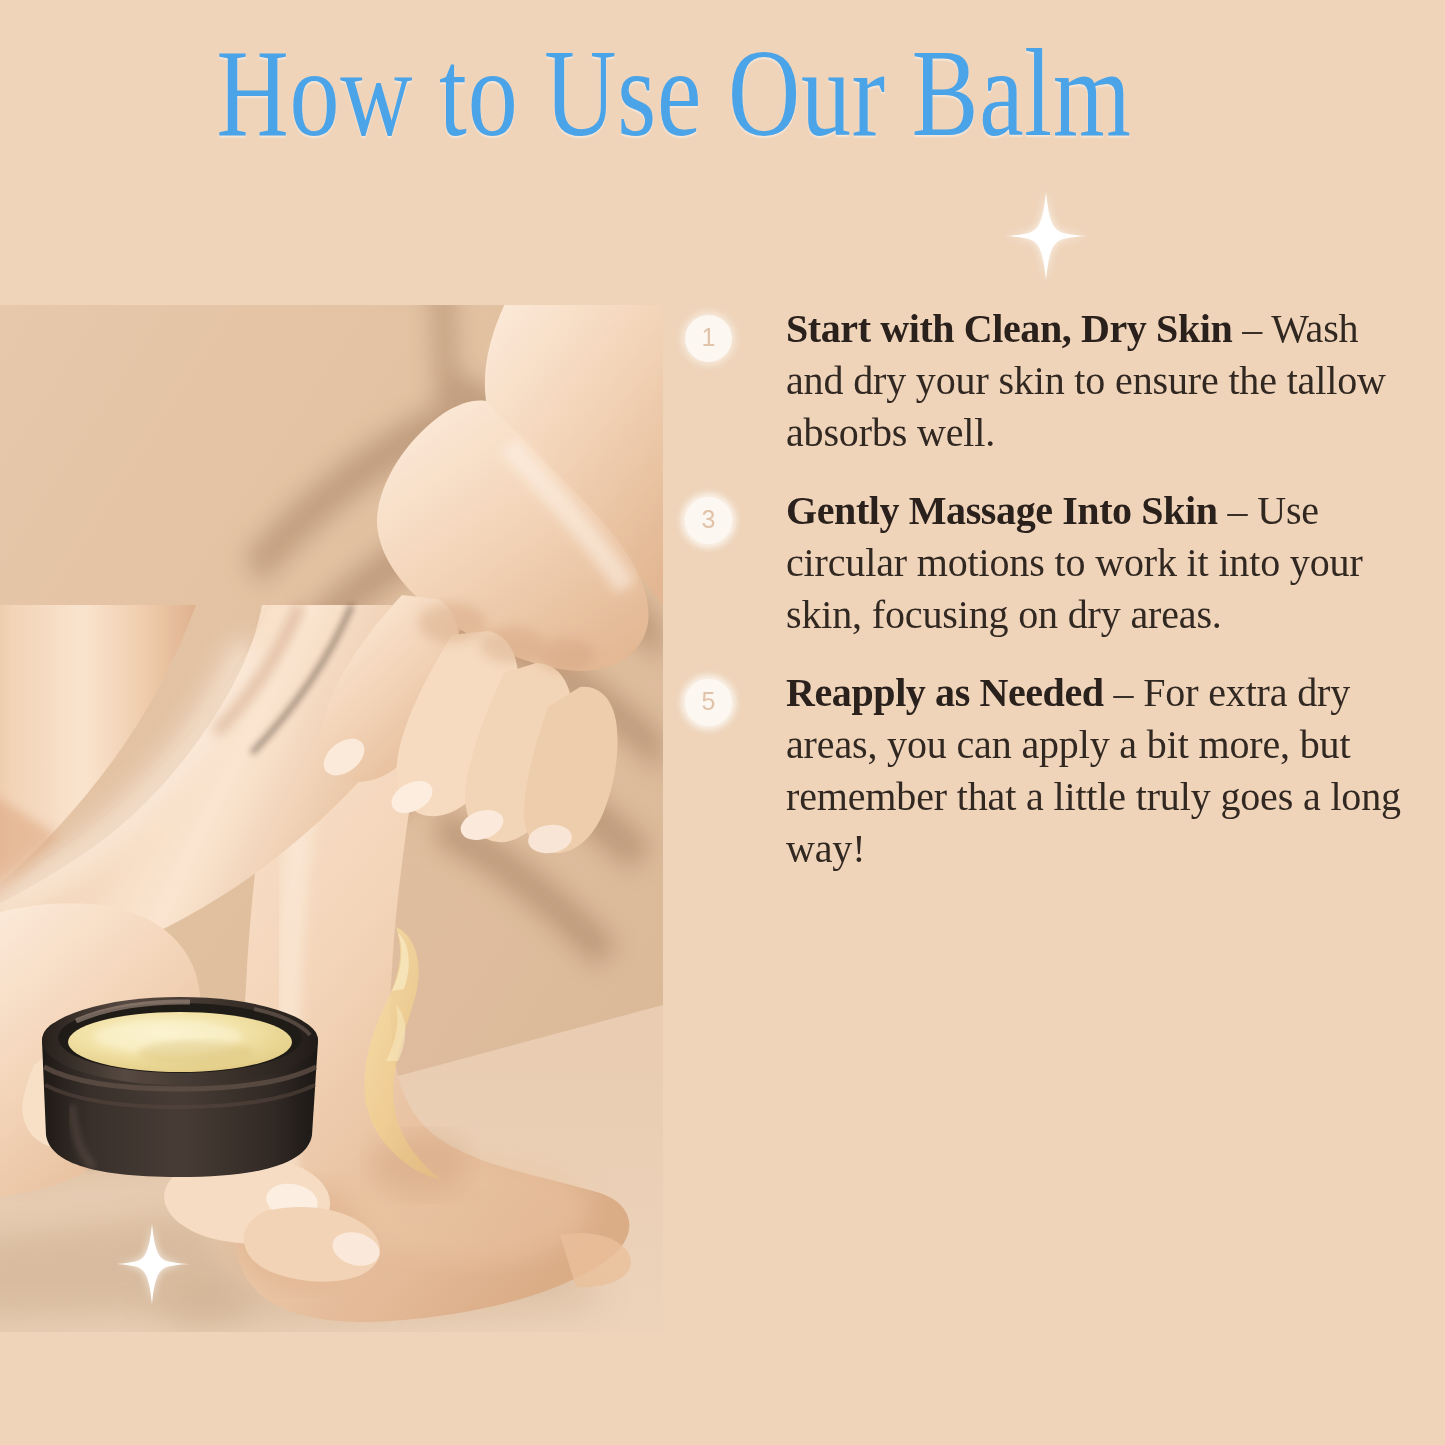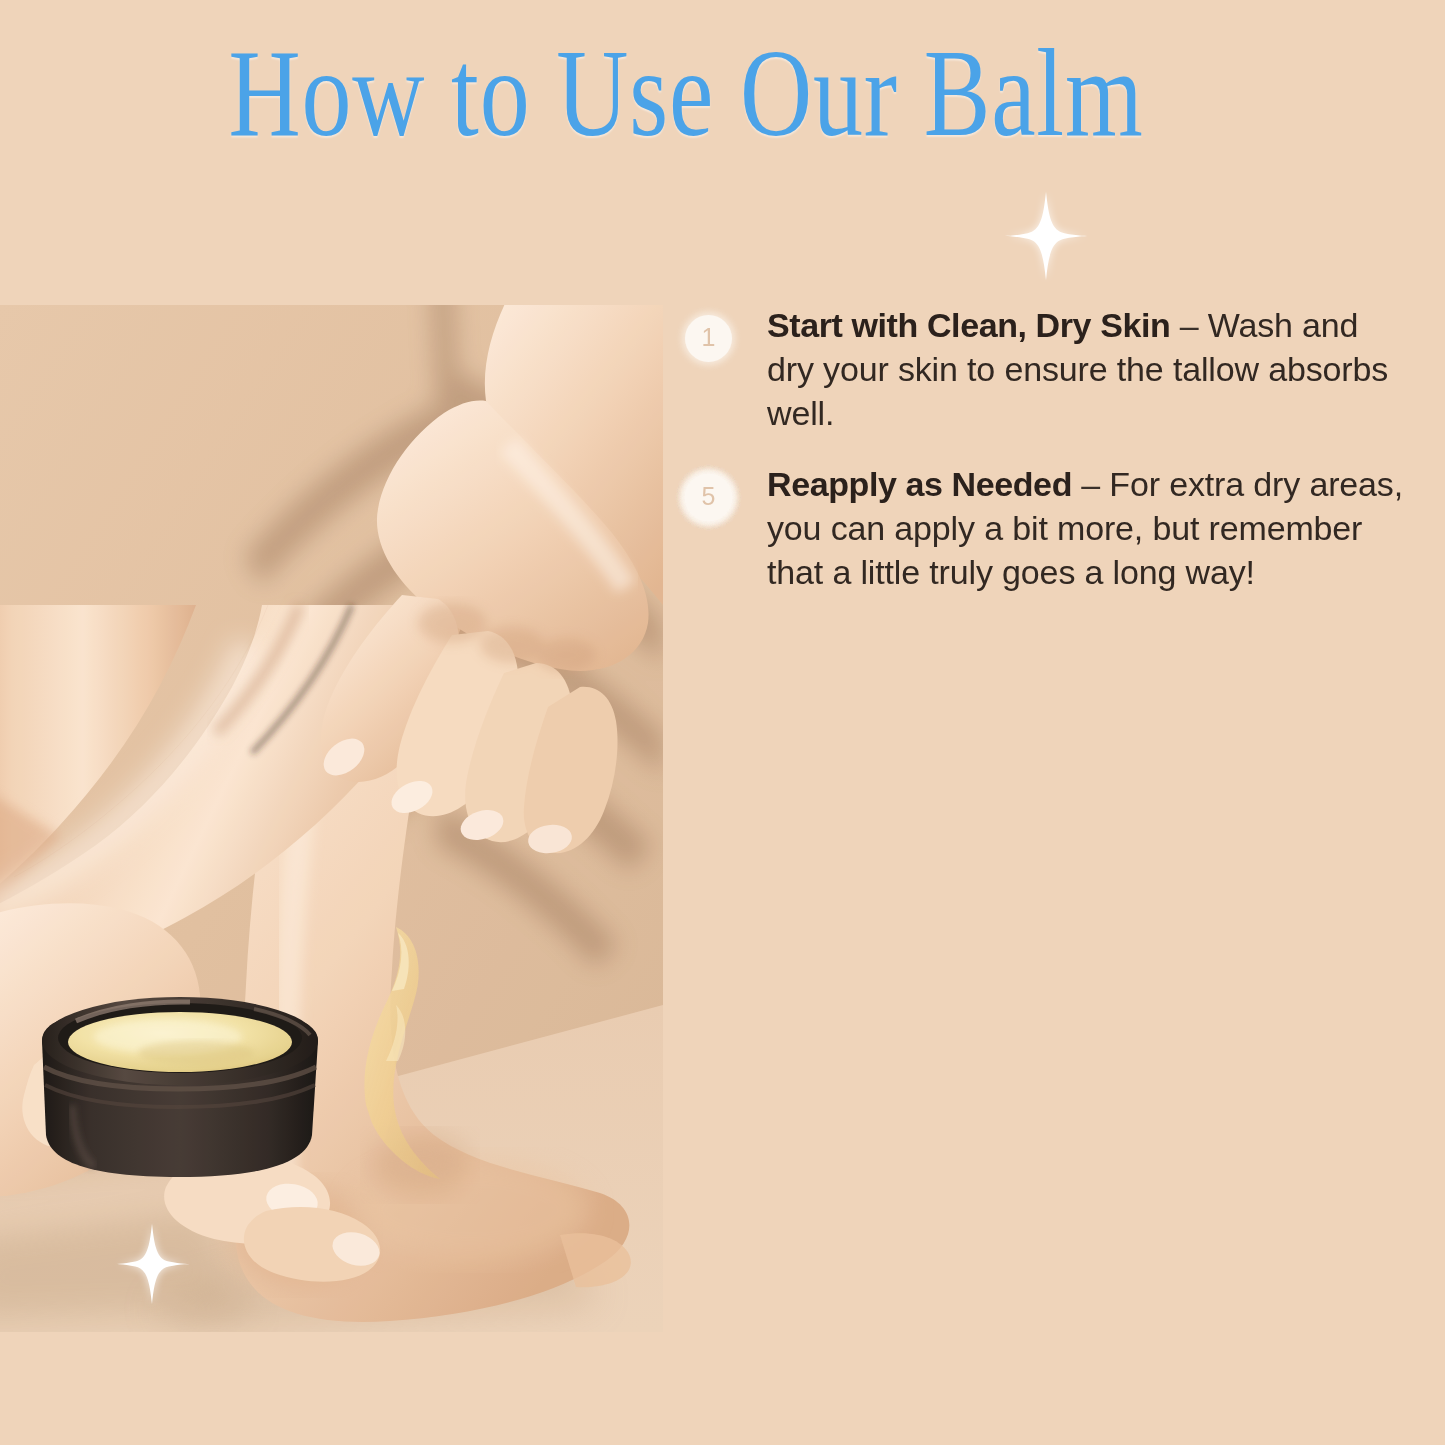--- a/index.html
+++ b/index.html
@@ -12,21 +12,21 @@
 
   body {
     background:#EFD4BA;
     font-family:"Liberation Sans", sans-serif;
     position:relative;
   }
 
   
   #header {
     position:absolute;
-    left:16px; top:0;
+    left:4px; top:0;
     width:1368px; height:305px;
     background:#EFD4BA;
   }
 
   #page-title {
     position:absolute;
     left:0; top:28px;
     width:1340px;
     text-align:center;
     font-family:"Liberation Serif", serif;
@@ -84,25 +84,26 @@
   .step-num {
     font-family:"Liberation Sans", sans-serif;
     font-size:25px;
     font-weight:400;
     color:#E0C3A9;
     line-height:1;
     padding-bottom:2px;
   }
 
   .step-text {
-    font-family:Liberation Sans, sans-serif;
-    font-size:34px;
+    font-family:Liberation Serif, serif;
+    font-size:40px;
     line-height:1.30;
     color:#322822;
     letter-spacing:-0.15px;
+    margin-left:19px;
   }
   .step-text .lead {
     font-weight:700;
     color:#2B211C;
     letter-spacing:-0.4px;
   }
   .step-text .dash { color:#3A302A; }
 </style>
 </head>
 <body>
@@ -353,20 +354,23 @@
   <div class="step">
     <div class="step-badge">
       <span class="step-num">2</span>
     </div>
   </div>
 
   <div class="step">
     <div class="step-badge">
       <span class="step-num">3</span>
     </div>
+    <div class="step-text">
+      <span class="lead">Gently Massage Into Skin</span><span class="dash"> – </span><span class="body">Use circular motions to work it into your skin, focusing on dry areas.</span>
+    </div>
   </div>
 
   <div class="step">
     <div class="step-badge">
       <span class="step-num">4</span>
     </div>
   </div>
 
   <div class="step">
     <div class="step-badge">

